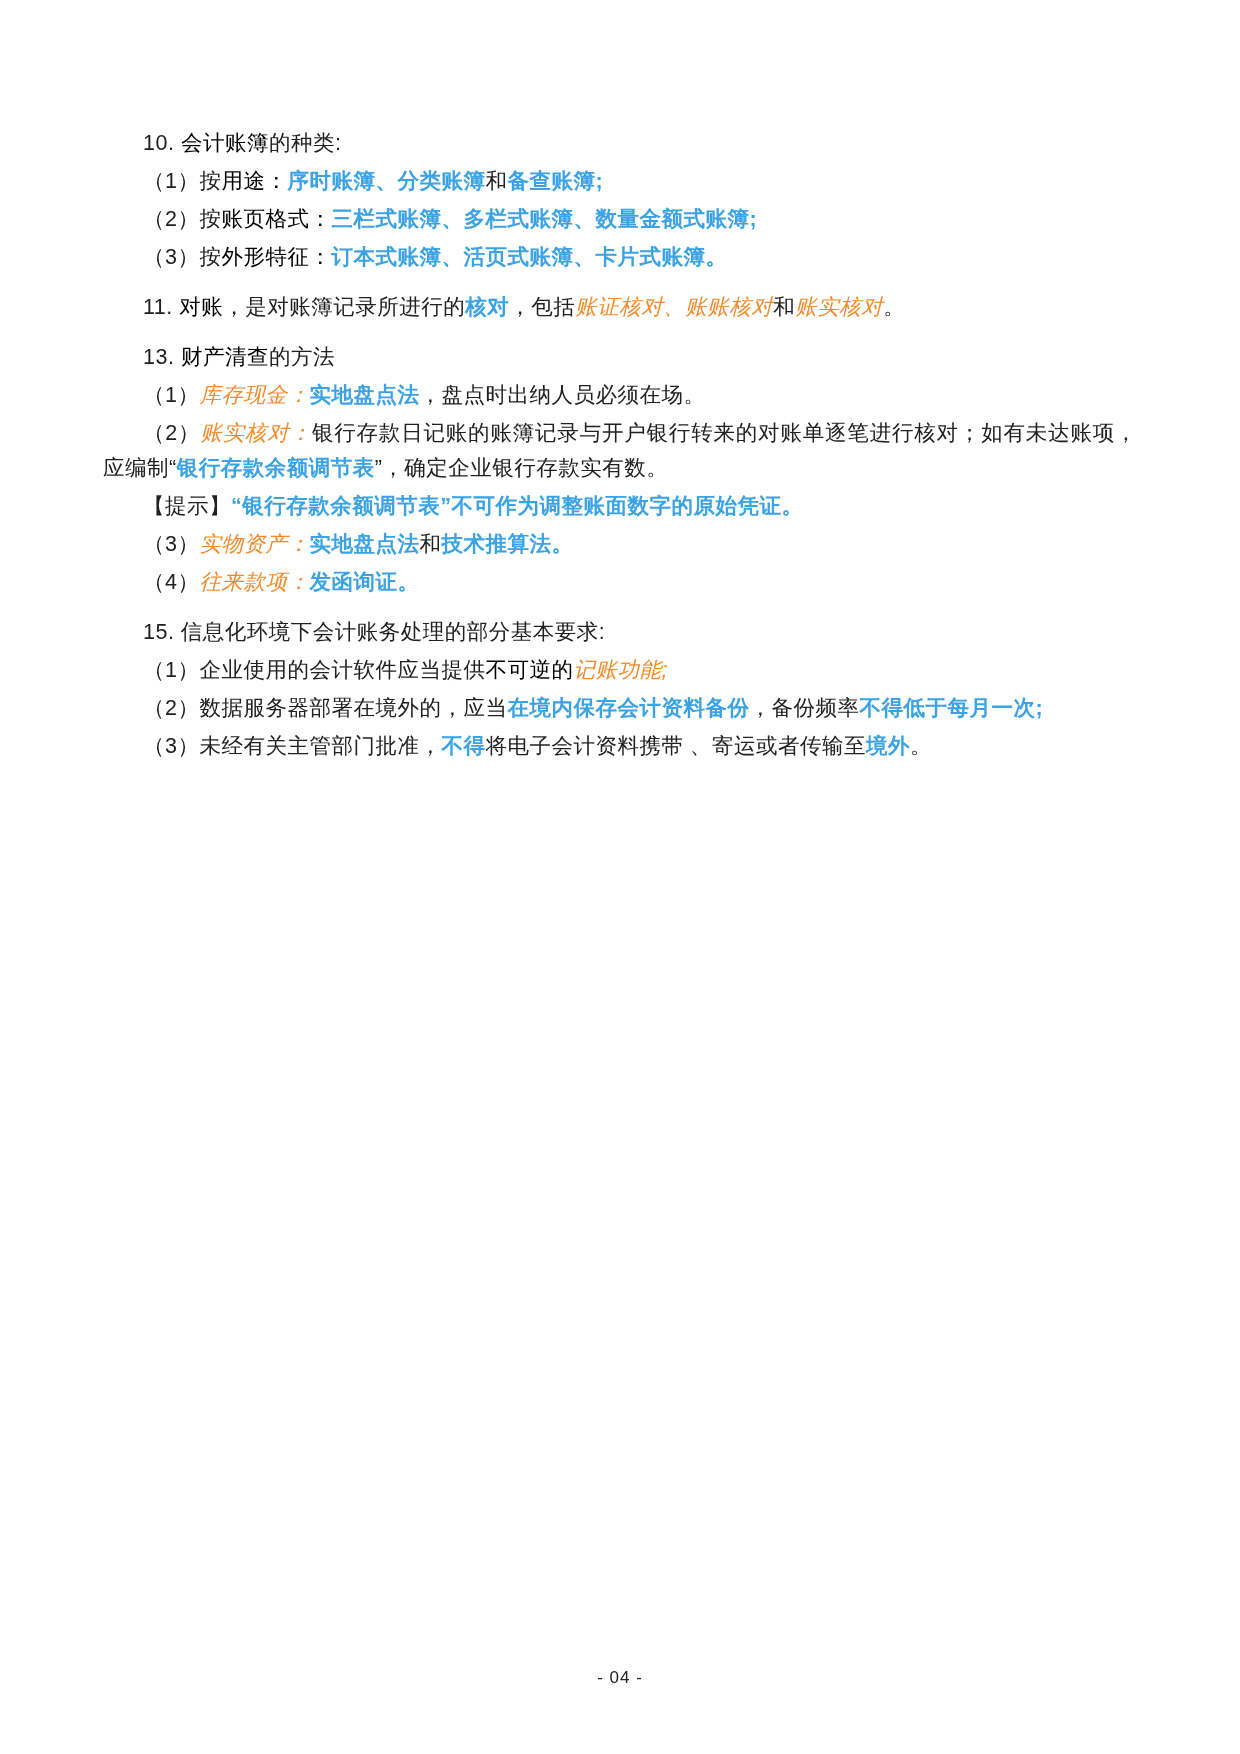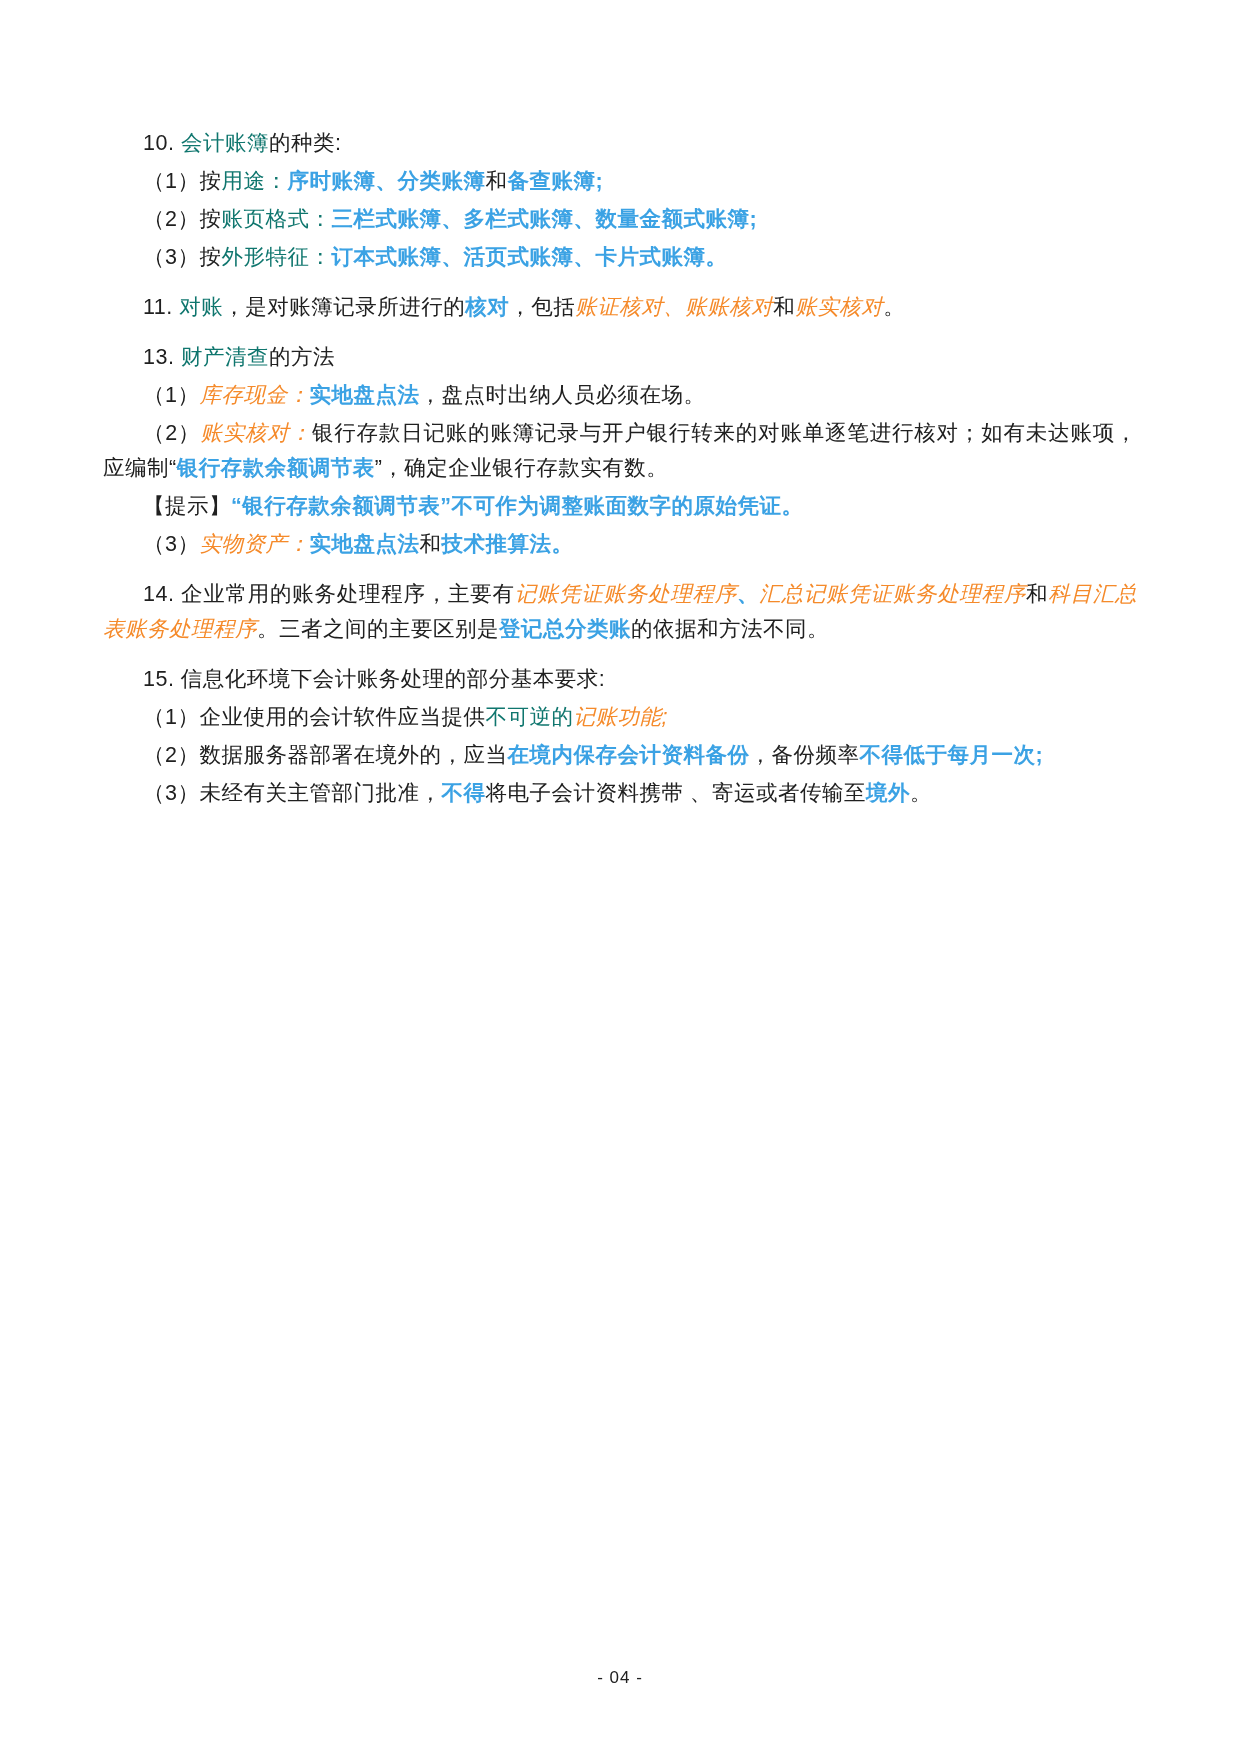--- a/index.html
+++ b/index.html
@@ -31,21 +31,21 @@
     font-size: 21.5px;
     line-height: 35px;
     text-align: justify;
     text-indent: 40px;
     letter-spacing: 0.5px;
   }
   .para.section { margin-top: 15px; }
   .para.section:first-child { margin-top: 0; }
   .para.item { margin-top: 3px; }
   .c-black  { color: #202020; }
-  .c-red    { color: #0f766e; }
+  .c-red    { color: #000000; }
   .c-blue   { color: #3ba2e4; font-weight: bold; }
   .c-orange { color: #f58a2a; font-style: italic; }
   .footer {
     position: absolute;
     top: 1668px;
     left: 0;
     width: 100%;
     text-align: center;
     font-size: 17px;
     color: #202020;
@@ -60,20 +60,20 @@
       <p class="para section"><span class="c-black">10. </span><span class="c-red">会计账簿</span><span class="c-black">的种类:</span></p>
       <p class="para item"><span class="c-black">（1）按</span><span class="c-red">用途：</span><span class="c-blue">序时账簿、分类账簿</span><span class="c-black">和</span><span class="c-blue">备查账簿;</span></p>
       <p class="para item"><span class="c-black">（2）按</span><span class="c-red">账页格式：</span><span class="c-blue">三栏式账簿、多栏式账簿、数量金额式账簿;</span></p>
       <p class="para item"><span class="c-black">（3）按</span><span class="c-red">外形特征：</span><span class="c-blue">订本式账簿、活页式账簿、卡片式账簿。</span></p>
       <p class="para section"><span class="c-black">11. </span><span class="c-red">对账</span><span class="c-black">，是对账簿记录所进行的</span><span class="c-blue">核对</span><span class="c-black">，包括</span><span class="c-orange">账证核对、账账核对</span><span class="c-black">和</span><span class="c-orange">账实核对</span><span class="c-black">。</span></p>
       <p class="para section"><span class="c-black">13. </span><span class="c-red">财产清查</span><span class="c-black">的方法</span></p>
       <p class="para item"><span class="c-black">（1）</span><span class="c-orange">库存现金：</span><span class="c-blue">实地盘点法</span><span class="c-black">，盘点时出纳人员必须在场。</span></p>
       <p class="para item"><span class="c-black">（2）</span><span class="c-orange">账实核对：</span><span class="c-black">银行存款日记账的账簿记录与开户银行转来的对账单逐笔进行核对；如有未达账项，应编制“</span><span class="c-blue">银行存款余额调节表</span><span class="c-black">”，确定企业银行存款实有数。</span></p>
       <p class="para item"><span class="c-black">【提示】</span><span class="c-blue">“银行存款余额调节表”不可作为调整账面数字的原始凭证。</span></p>
       <p class="para item"><span class="c-black">（3）</span><span class="c-orange">实物资产：</span><span class="c-blue">实地盘点法</span><span class="c-black">和</span><span class="c-blue">技术推算法。</span></p>
-      <p class="para section"><span class="c-black">14. 企业常用的账务处理程序，主要有</span><span class="c-orange">记账凭证账务处理程序</span><span class="c-blue">、</span><span class="c-orange">汇总记账凭证账务处理程序</span><span class="c-black">和</span><span class="c-orange">科目汇总表账务处理程序</span><span class="c-black">。三者之间的主要区别是</span><span class="c-blue">登记总分类账</span><span class="c-black">的依据和方法不同。</span></p>
+      <p class="para item"><span class="c-black">（4）</span><span class="c-orange">往来款项：</span><span class="c-blue">发函询证。</span></p>
       <p class="para section"><span class="c-black">15. 信息化环境下会计账务处理的部分基本要求:</span></p>
       <p class="para item"><span class="c-black">（1）企业使用的会计软件应当提供</span><span class="c-red">不可逆的</span><span class="c-orange">记账功能;</span></p>
       <p class="para item"><span class="c-black">（2）数据服务器部署在境外的，应当</span><span class="c-blue">在境内保存会计资料备份</span><span class="c-black">，备份频率</span><span class="c-blue">不得低于每月一次;</span></p>
       <p class="para item"><span class="c-black">（3）未经有关主管部门批准，</span><span class="c-blue">不得</span><span class="c-black">将电子会计资料携带 、寄运或者传输至</span><span class="c-blue">境外</span><span class="c-black">。</span></p>
     </div>
   <div class="footer">- 04 -</div>
 </div>
 
 </body></html>

